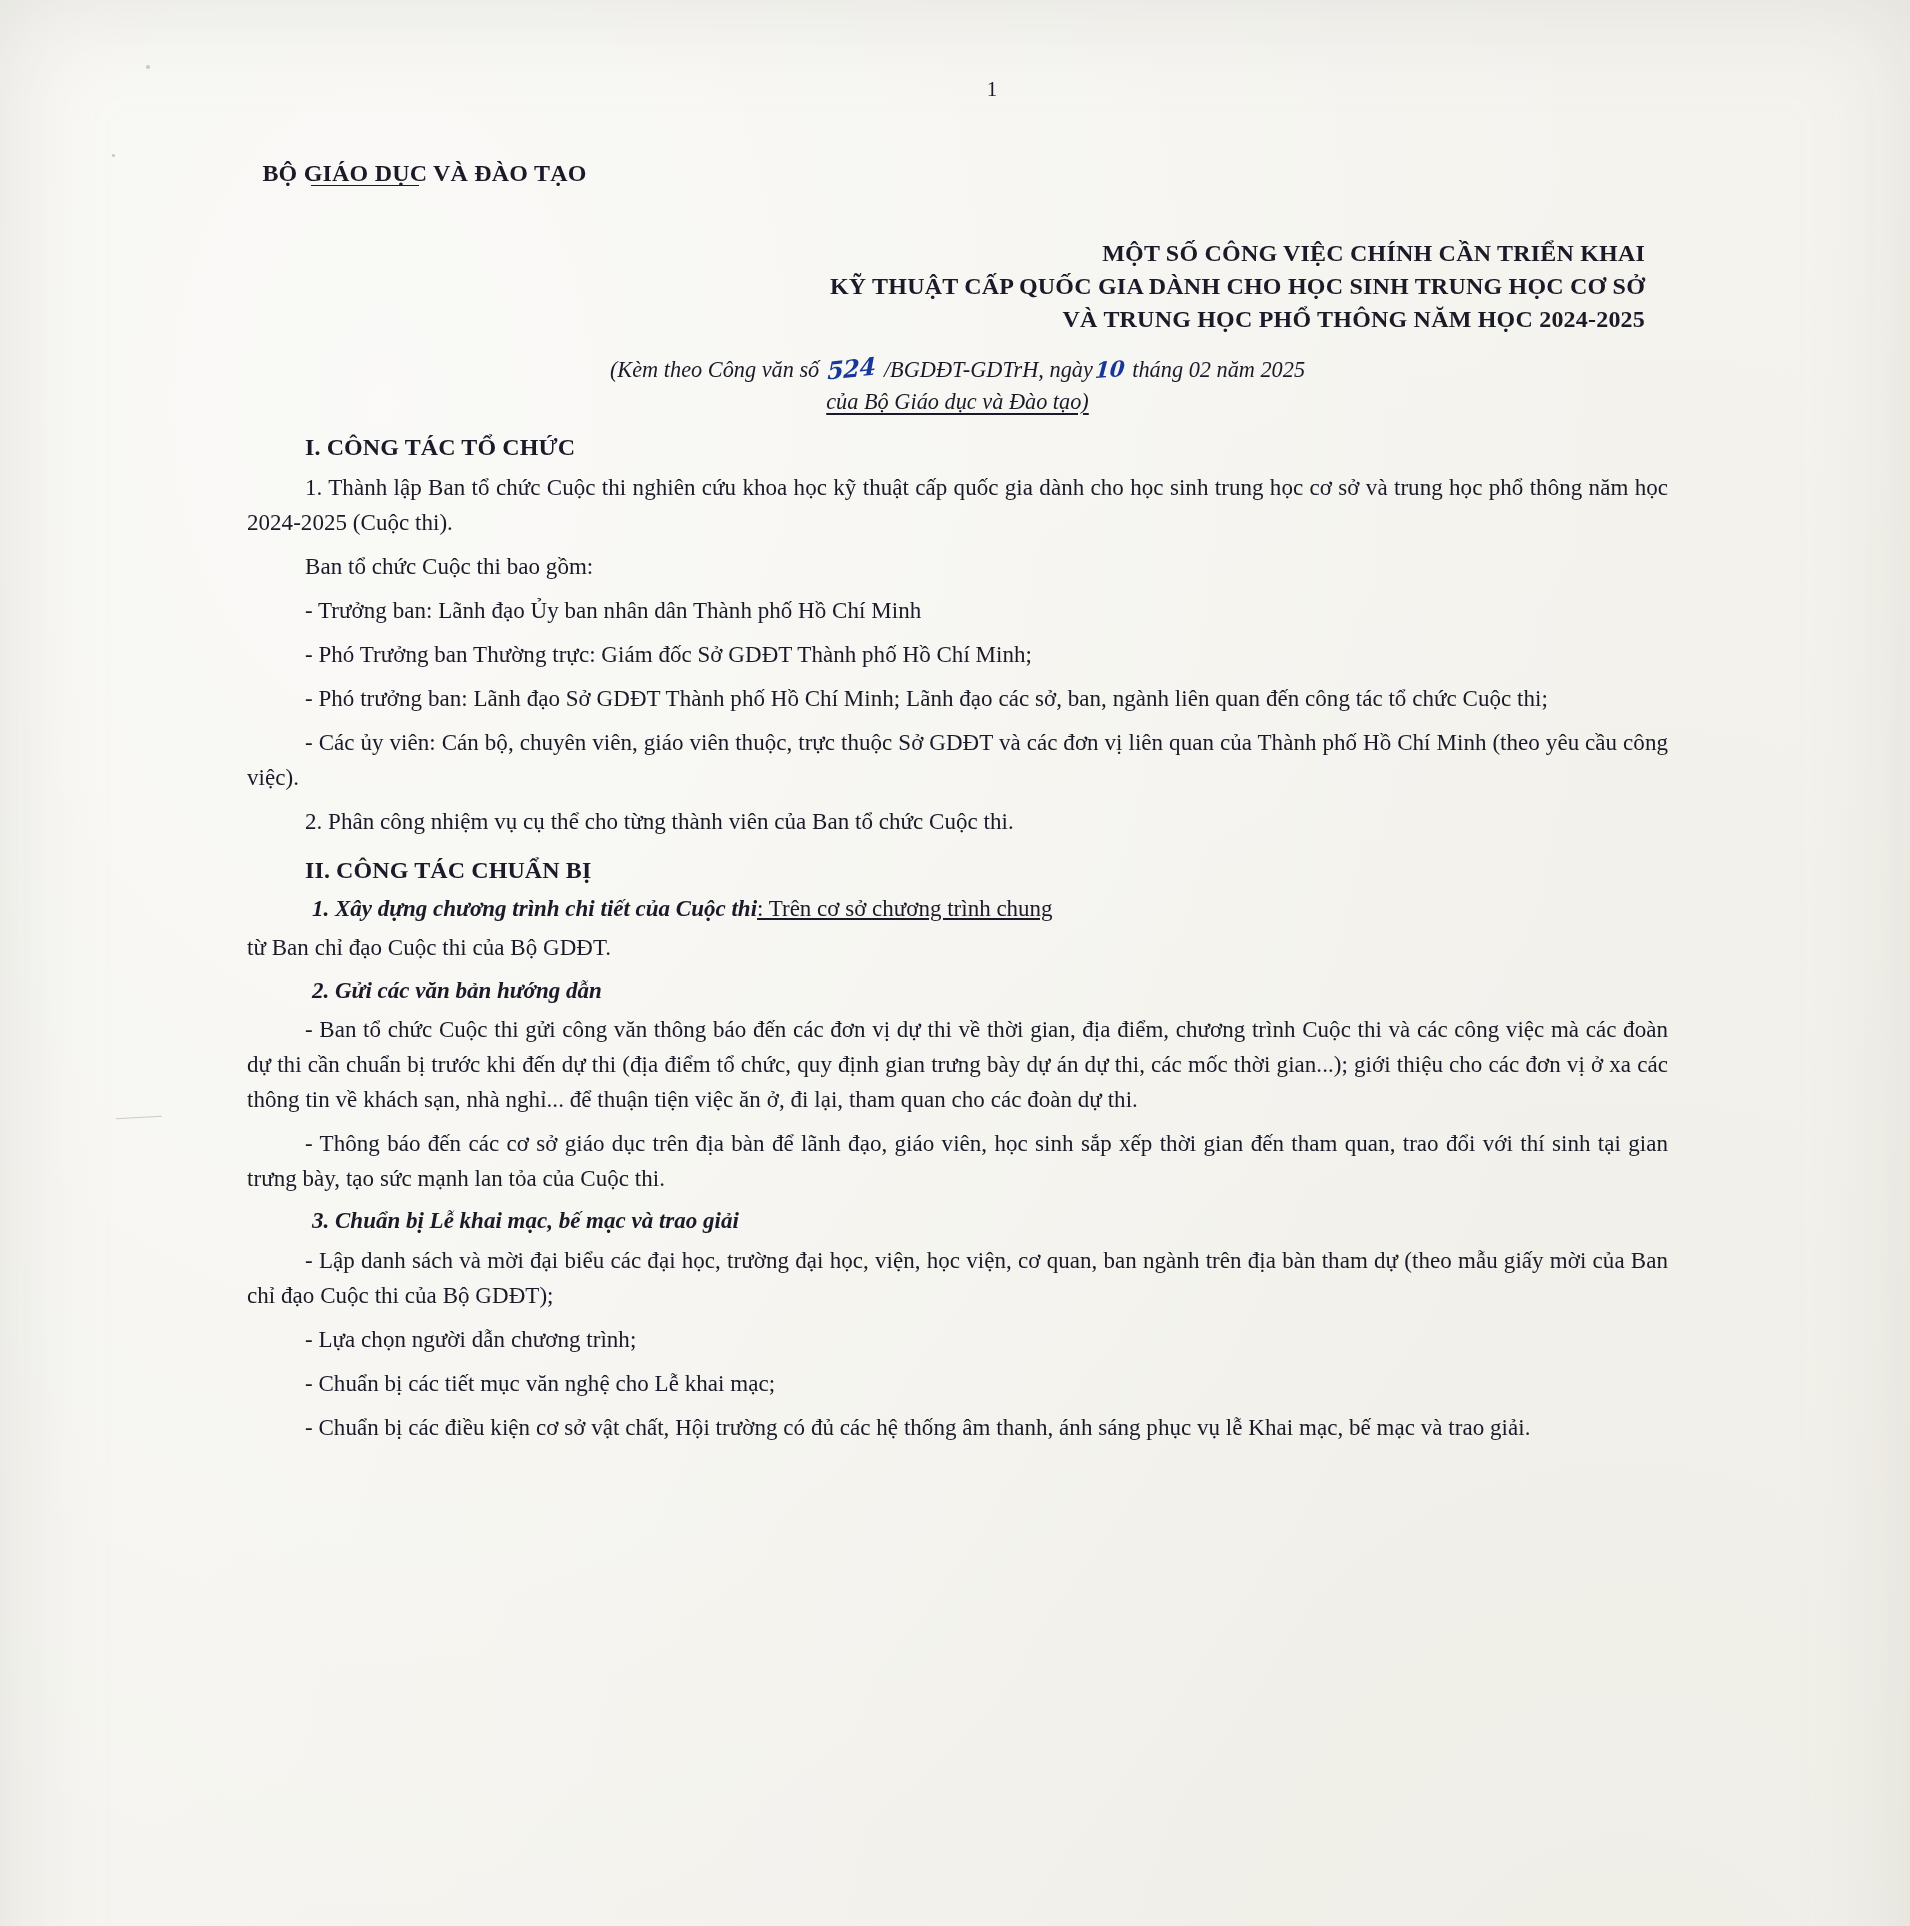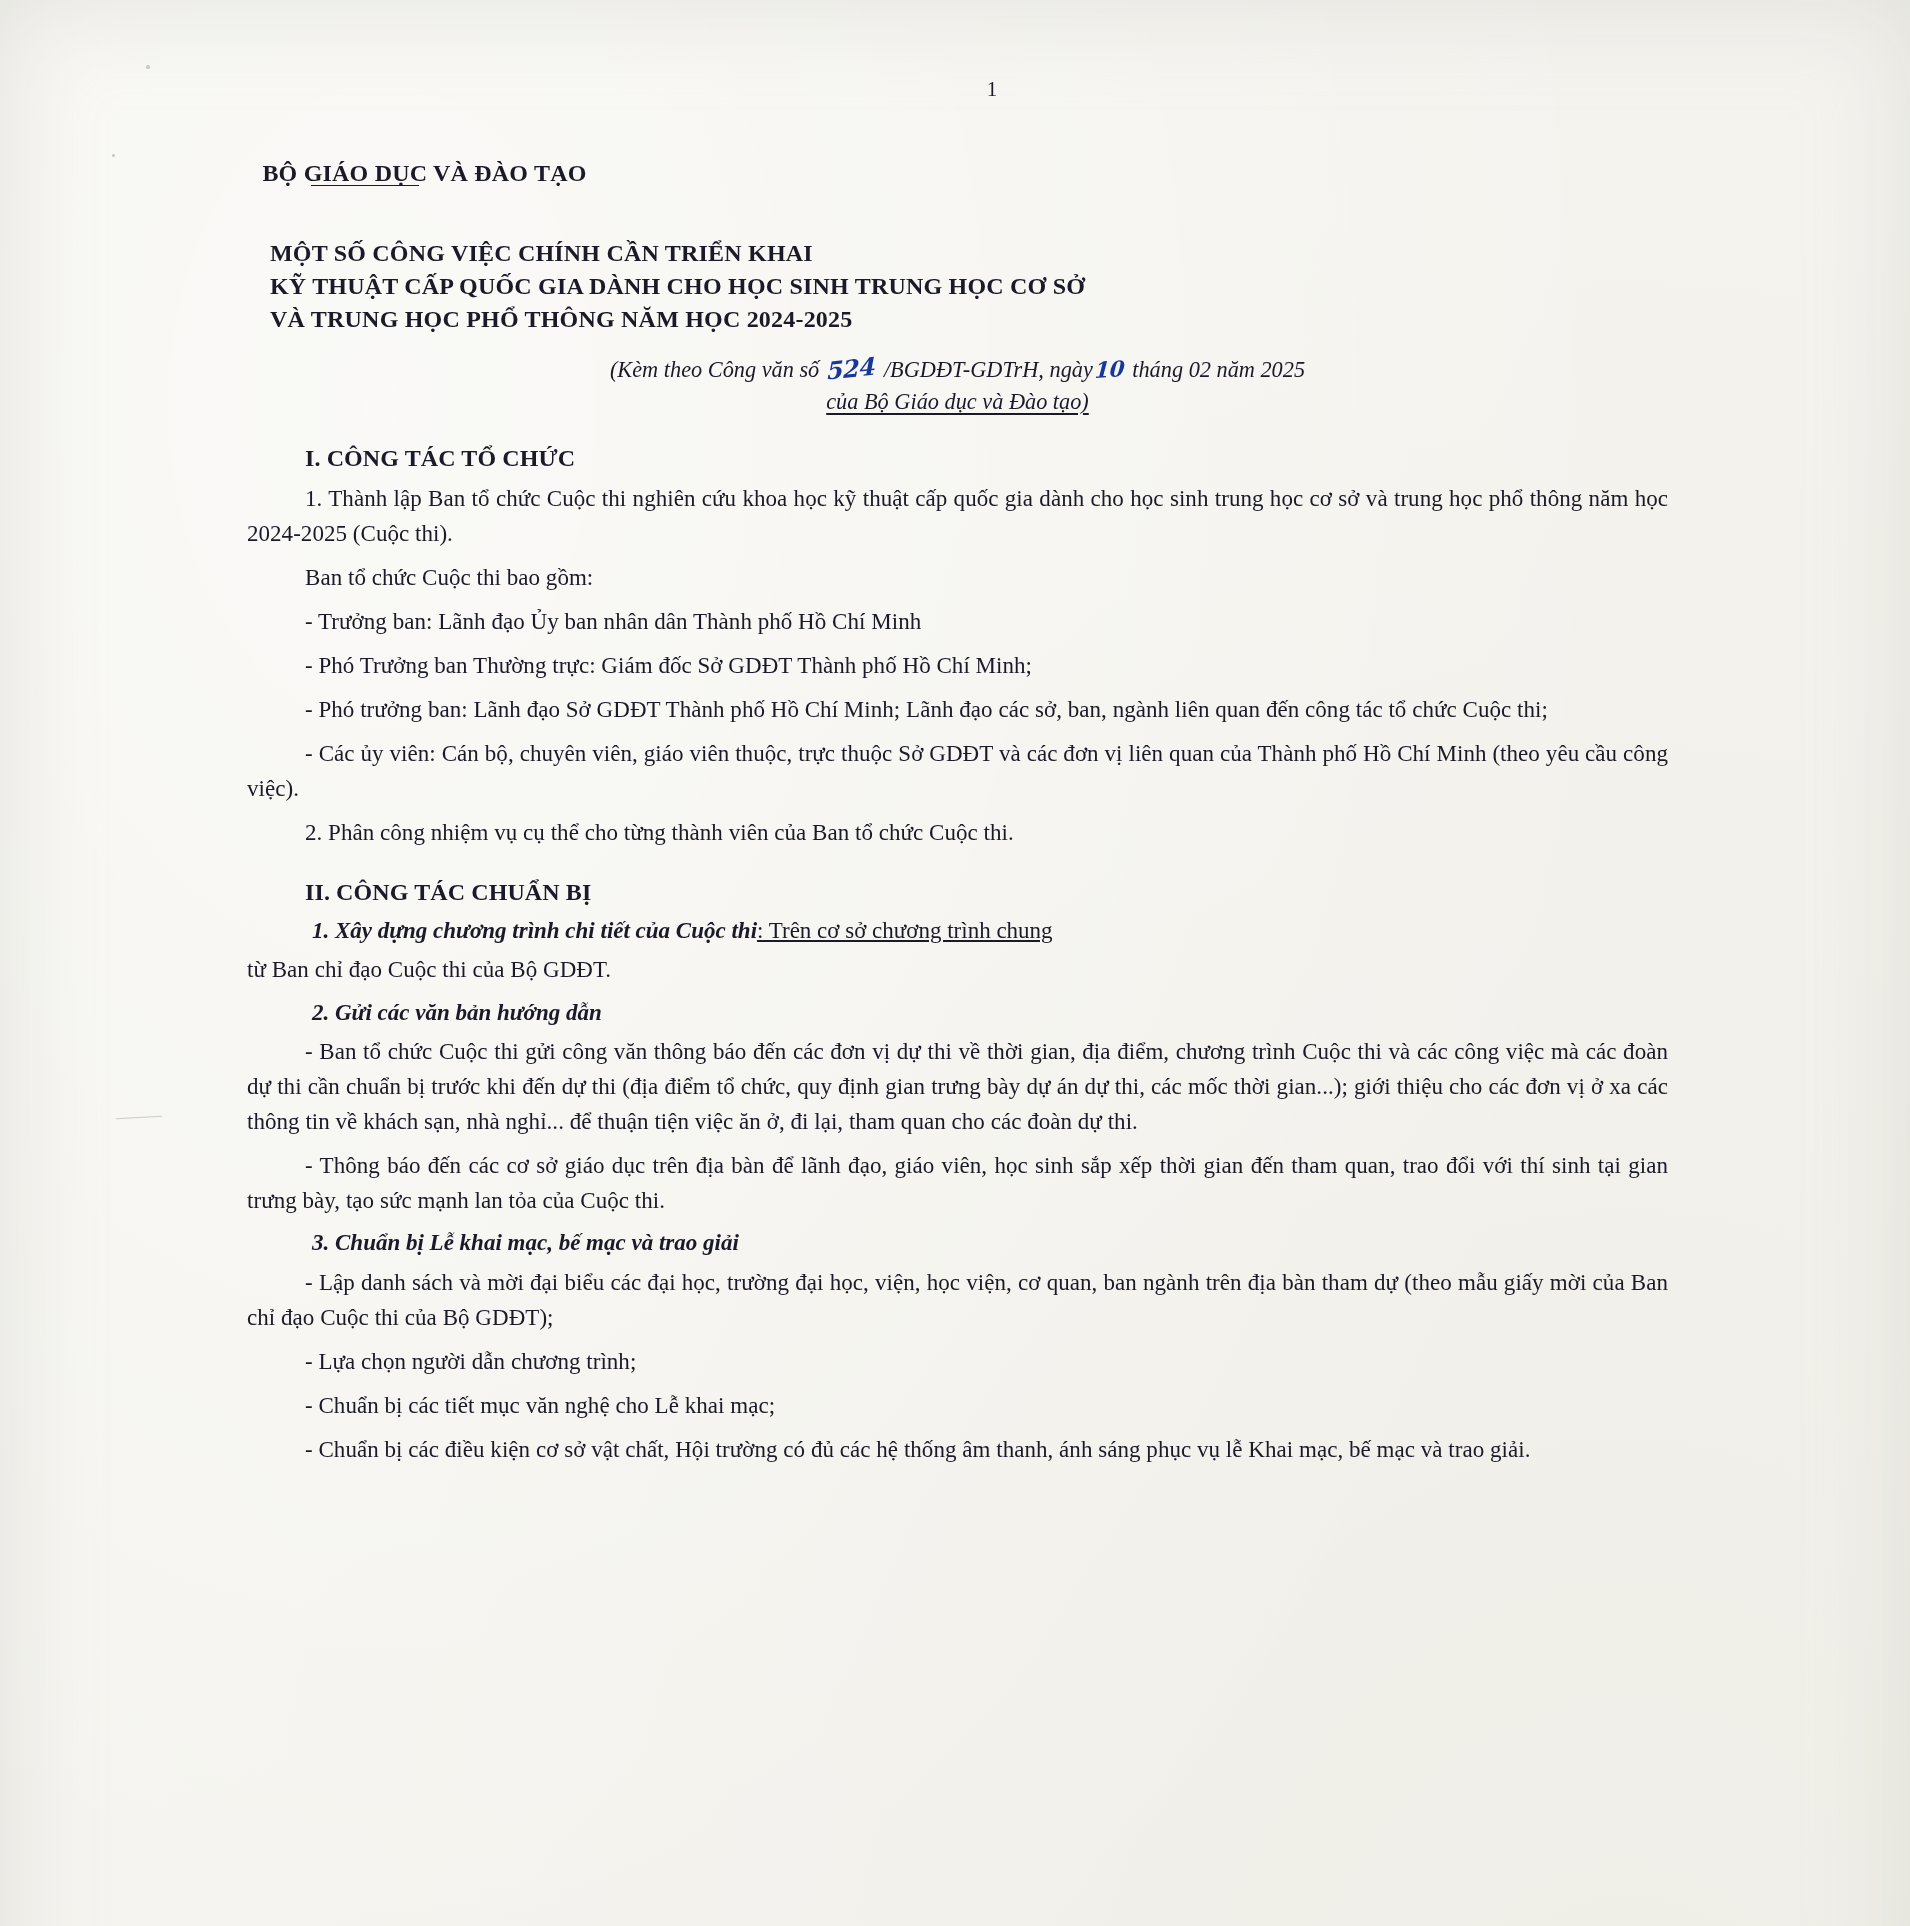--- a/index.html
+++ b/index.html
@@ -48,21 +48,21 @@
   }
   .org-name .underline-mark {
     position: absolute;
     left: 49px;
     bottom: 0.8px;
     width: 108px;
     height: 1.2px;
     background: #1a1a28;
   }
   .title-block {
-    text-align: left;
+    text-align: right;
     font-weight: bold;
     font-size: 24px;
     line-height: 1.38;
     letter-spacing: 0.2px;
     margin: 0 23px 0 23px;
   }
   .title-block div { white-space: nowrap; }
   .subtitle-block {
     text-align: center;
     font-style: italic;
@@ -83,21 +83,21 @@
     margin: 0 2.3px;
   }
   .hand-num.small {
     font-size: 21.6px;
     transform: rotate(-4deg) skewX(-8deg);
   }
   .sub2 { text-decoration: underline; text-underline-offset: 3.9px; }
   .heading {
     font-weight: bold;
     font-size: 24px;
-    margin-top: 28px;
+    margin-top: 17px;
     margin-bottom: 3.9px;
     padding-left: 58px;
     letter-spacing: 0.1px;
   }
   p.body {
     font-size: 23px;
     line-height: 1.52;
     margin: 9.2px 0 0 0;
     text-align: justify;
     text-indent: 58px;

